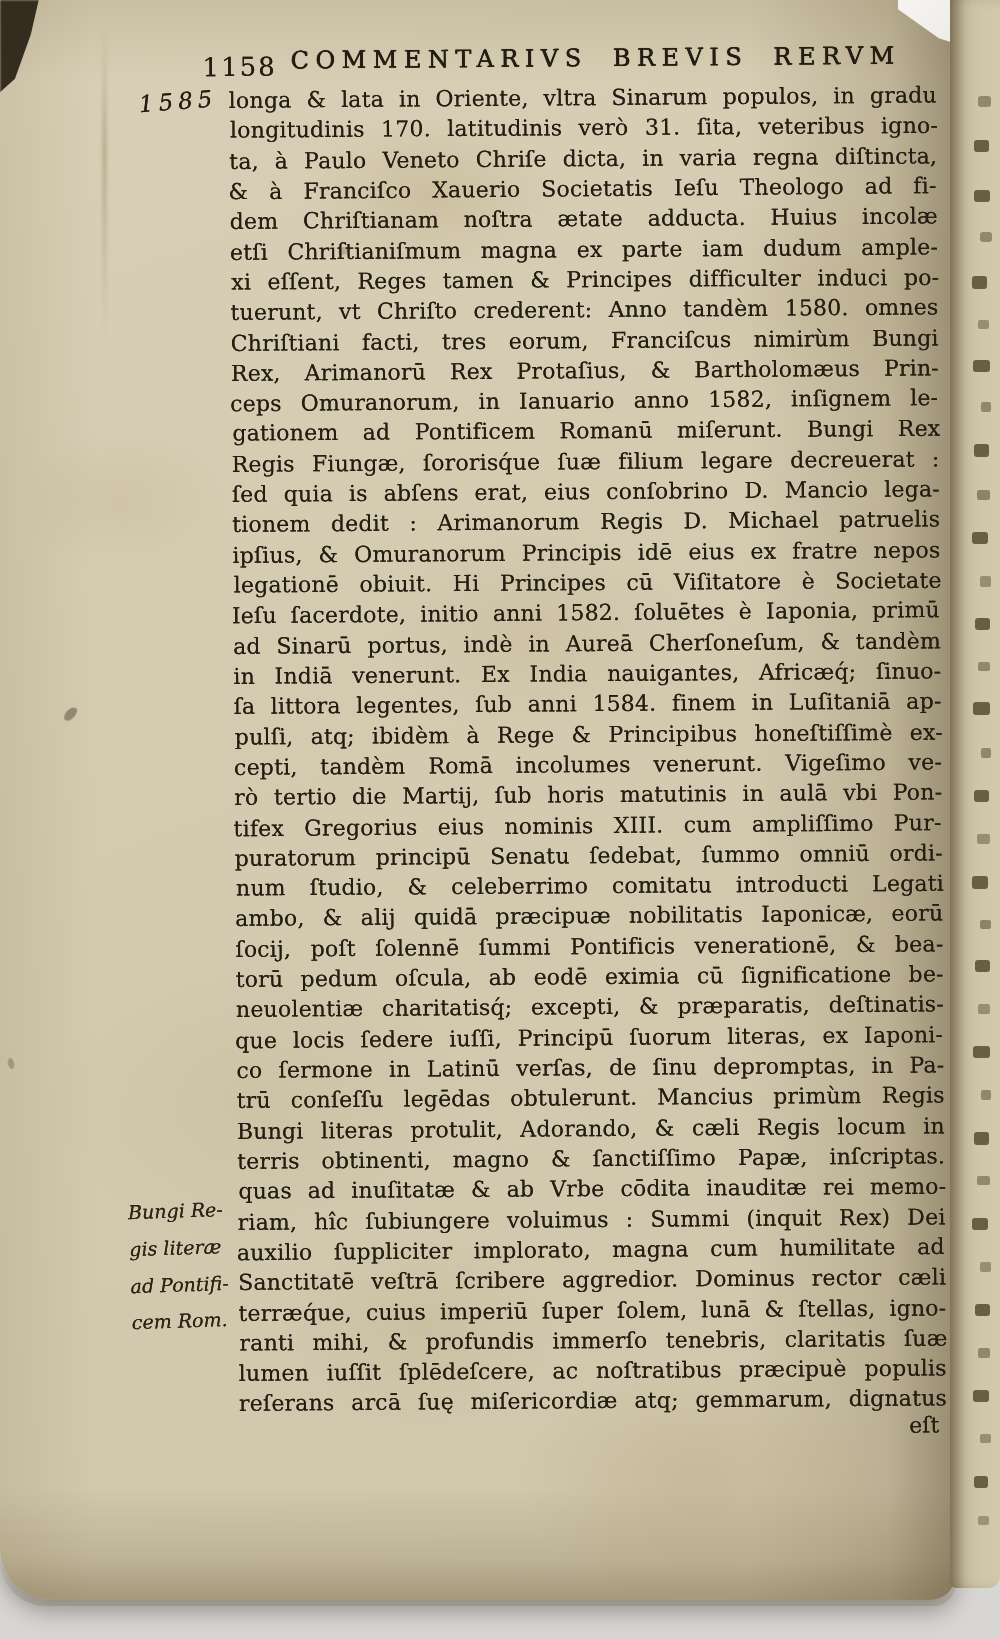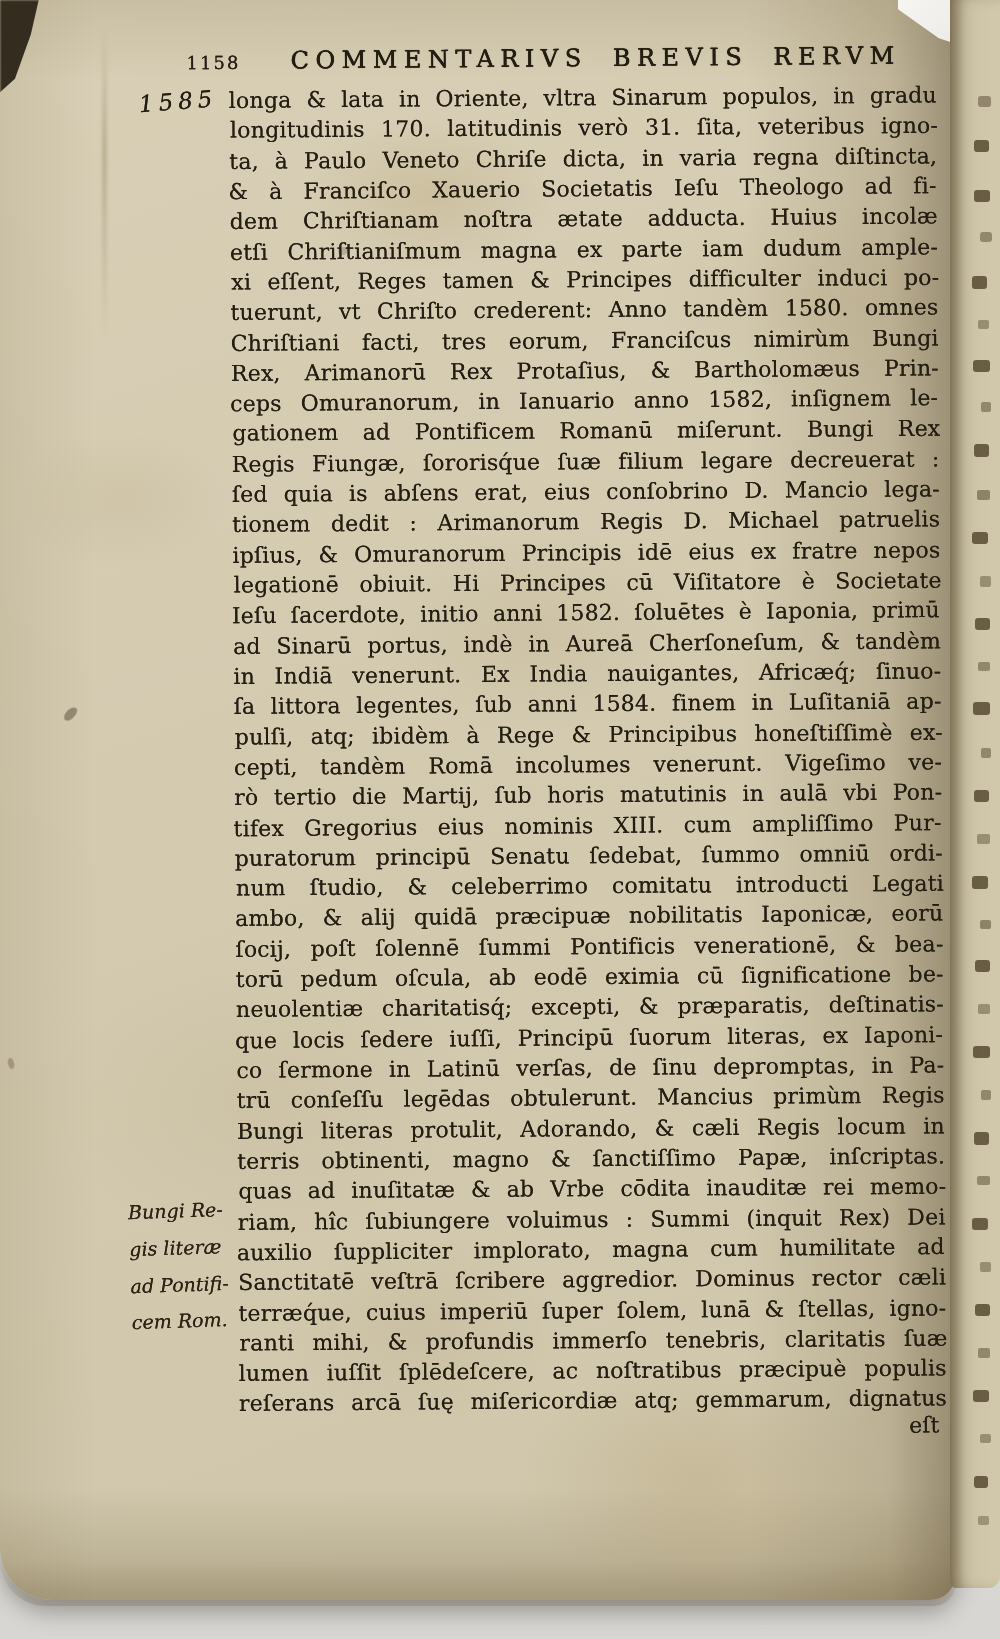--- a/index.html
+++ b/index.html
@@ -48,21 +48,21 @@
     position:absolute;left:102px;top:28px;width:5px;height:310px;z-index:2;
     background:linear-gradient(to bottom,rgba(130,110,70,0),rgba(130,110,70,.30) 40%,rgba(130,110,70,0));
     filter:blur(1.6px);
   }
   .speck{position:absolute;background:#4a3c26;border-radius:60% 40% 55% 45%;opacity:.45;filter:blur(.4px);z-index:2;}
   .speck.s1{left:66px;top:706px;width:9px;height:16px;transform:rotate(38deg);}
   .speck.s2{left:8px;top:1058px;width:6px;height:11px;transform:rotate(-20deg);opacity:.3;}
   .speck.s3{left:338px;top:247px;width:10px;height:8px;opacity:.22;}
   
   .print-layer{position:absolute;inset:0;z-index:2;transform:rotate(-0.45deg);transform-origin:480px 760px;color:#241d12;}
-  .page-number{position:absolute;left:192px;top:50px;font-size:18px;letter-spacing:2px;text-shadow:0 0 .5px currentColor;}
+  .page-number{position:absolute;left:208px;top:50px;font-size:26px;letter-spacing:2px;text-shadow:0 0 .5px currentColor;}
   .header-title{
     position:absolute;left:296px;top:45px;font-size:24px;letter-spacing:6.5px;word-spacing:11px;
     text-shadow:0 0 .7px currentColor, .4px 0 0 currentColor;white-space:nowrap;
   }
   .margin-year{
     position:absolute;left:144px;top:86px;font-size:23px;font-style:italic;letter-spacing:5px;
     transform:rotate(-4deg);text-shadow:0 0 .6px currentColor;
   }
   .text-block{
     position:absolute;left:234px;top:84px;width:708px;

